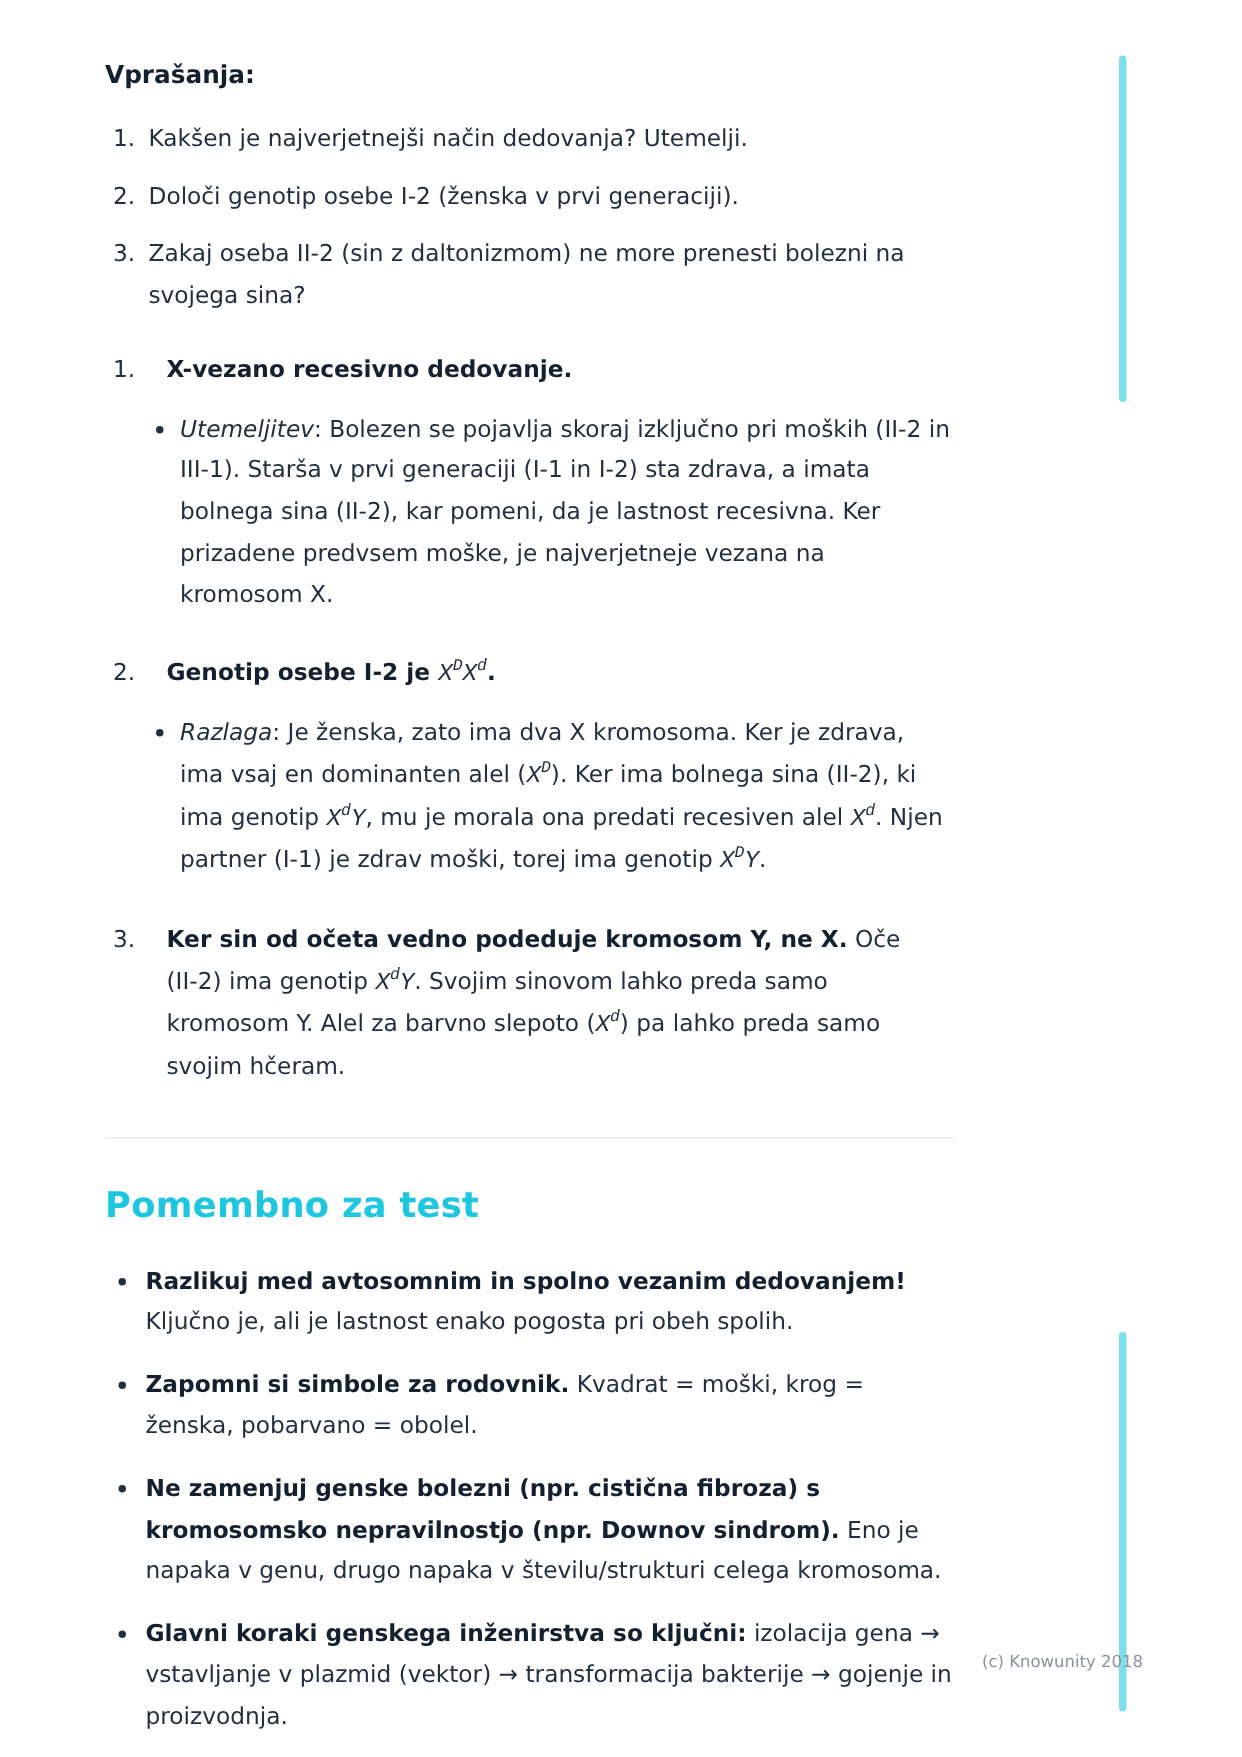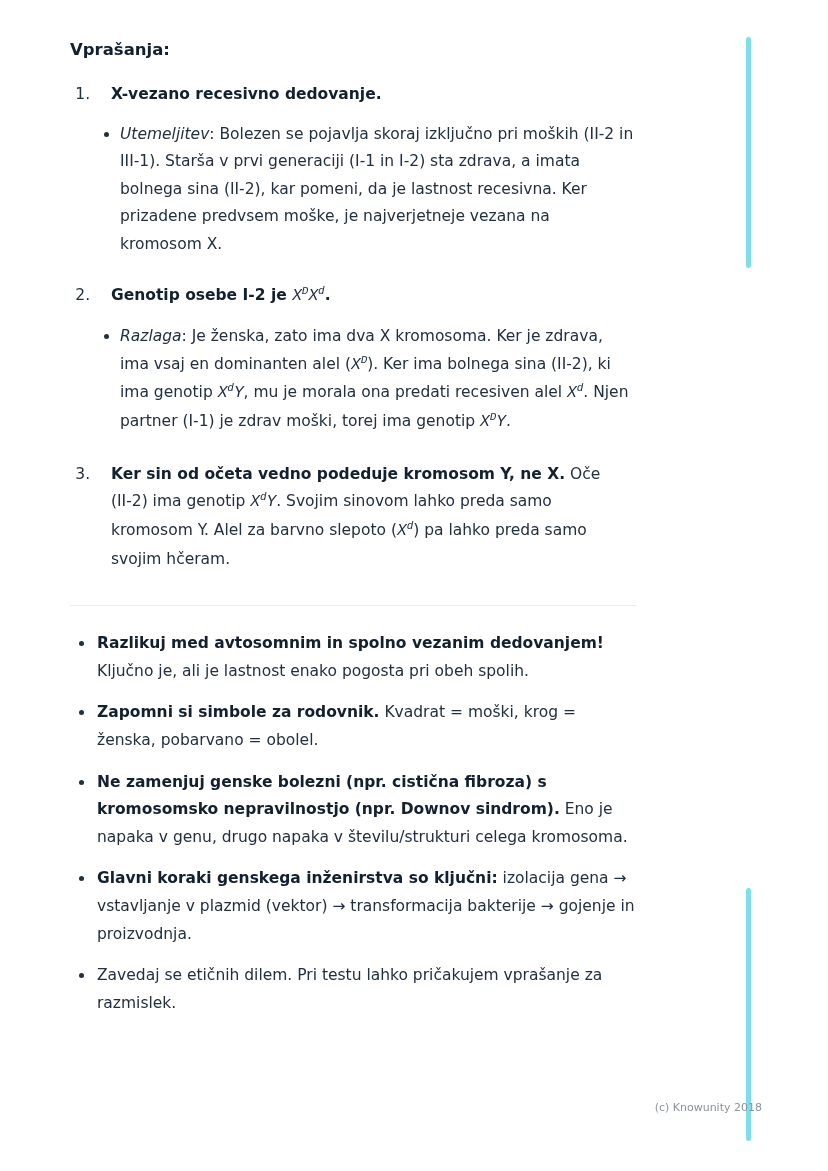--- a/index.html
+++ b/index.html
@@ -69,20 +69,25 @@
   }
 </style>
 </head>
 <body>
 
 <div class="page">
   <div class="content">
 
     <h3 class="section-heading">Vprašanja:</h3>
 
+    <ol class="qlist">
+      <li>Kakšen je najverjetnejši način dedovanja? Utemelji.</li>
+      <li>Določi genotip osebe I-2 (ženska v prvi generaciji).</li>
+      <li>Zakaj oseba II-2 (sin z daltonizmom) ne more prenesti bolezni na svojega sina?</li>
+    </ol>
 
 
     <ol class="slist">
       <li>
         <p class="item-title"><span class="b">X-vezano recesivno dedovanje.</span></p>
         <ul class="sub">
           <li><span class="i">Utemeljitev</span><span>: Bolezen se pojavlja skoraj izključno pri moških (II-2 in III-1). Starša v prvi generaciji (I-1 in I-2) sta zdrava, a imata bolnega sina (II-2), kar pomeni, da je lastnost recesivna. Ker prizadene predvsem moške, je najverjetneje vezana na kromosom X.</span></li>
         </ul>
       </li>
       <li>
@@ -91,20 +96,21 @@
           <li><span class="i">Razlaga</span><span>: Je ženska, zato ima dva X kromosoma. Ker je zdrava, ima vsaj en dominanten alel (</span><span class="math"><i>X</i><sup>D</sup></span><span>). Ker ima bolnega sina (II-2), ki ima genotip </span><span class="math"><i>X</i><sup>d</sup><i>Y</i></span><span>, mu je morala ona predati recesiven alel </span><span class="math"><i>X</i><sup>d</sup></span><span>. Njen partner (I-1) je zdrav moški, torej ima genotip </span><span class="math"><i>X</i><sup>D</sup><i>Y</i></span><span>.</span></li>
         </ul>
       </li>
       <li>
         <p class="item-title"><span class="b">Ker sin od očeta vedno podeduje kromosom Y, ne X.</span><span> Oče (II-2) ima genotip </span><span class="math"><i>X</i><sup>d</sup><i>Y</i></span><span>. Svojim sinovom lahko preda samo kromosom Y. Alel za barvno slepoto (</span><span class="math"><i>X</i><sup>d</sup></span><span>) pa lahko preda samo svojim hčeram.</span></p>
       </li>
     </ol>
 
     <hr class="divider">
 
+    <h2 class="important-heading">Pomembno za test</h2>
 
     <ul class="ilist">
       <li><span class="b">Razlikuj med avtosomnim in spolno vezanim dedovanjem!</span><span> Ključno je, ali je lastnost enako pogosta pri obeh spolih.</span></li>
       <li><span class="b">Zapomni si simbole za rodovnik.</span><span> Kvadrat = moški, krog = ženska, pobarvano = obolel.</span></li>
       <li><span class="b">Ne zamenjuj genske bolezni (npr. cistična fibroza) s kromosomsko nepravilnostjo (npr. Downov sindrom).</span><span> Eno je napaka v genu, drugo napaka v številu/strukturi celega kromosoma.</span></li>
       <li><span class="b">Glavni koraki genskega inženirstva so ključni:</span><span> izolacija gena → vstavljanje v plazmid (vektor) → transformacija bakterije → gojenje in proizvodnja.</span></li>
       <li><span>Zavedaj se etičnih dilem. Pri testu lahko pričakujem vprašanje za razmislek.</span></li>
     </ul>
 
   </div>

